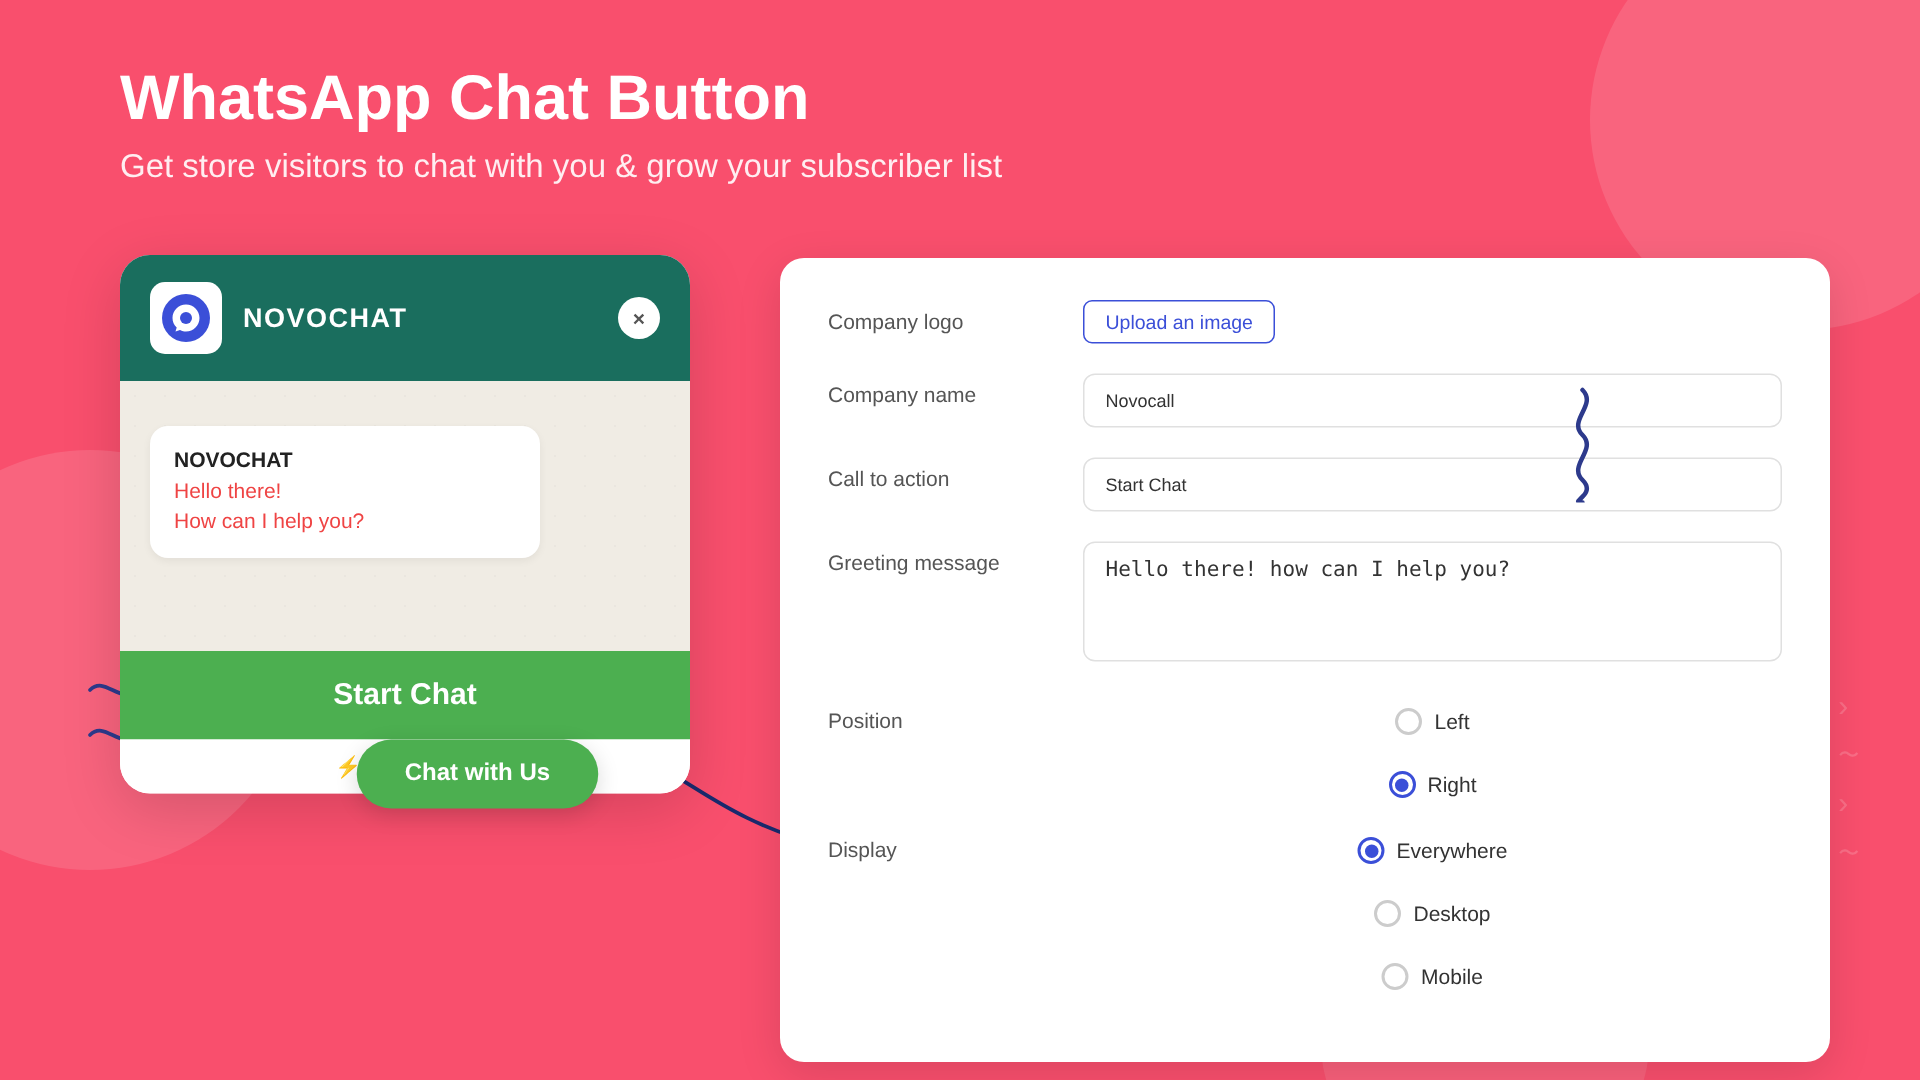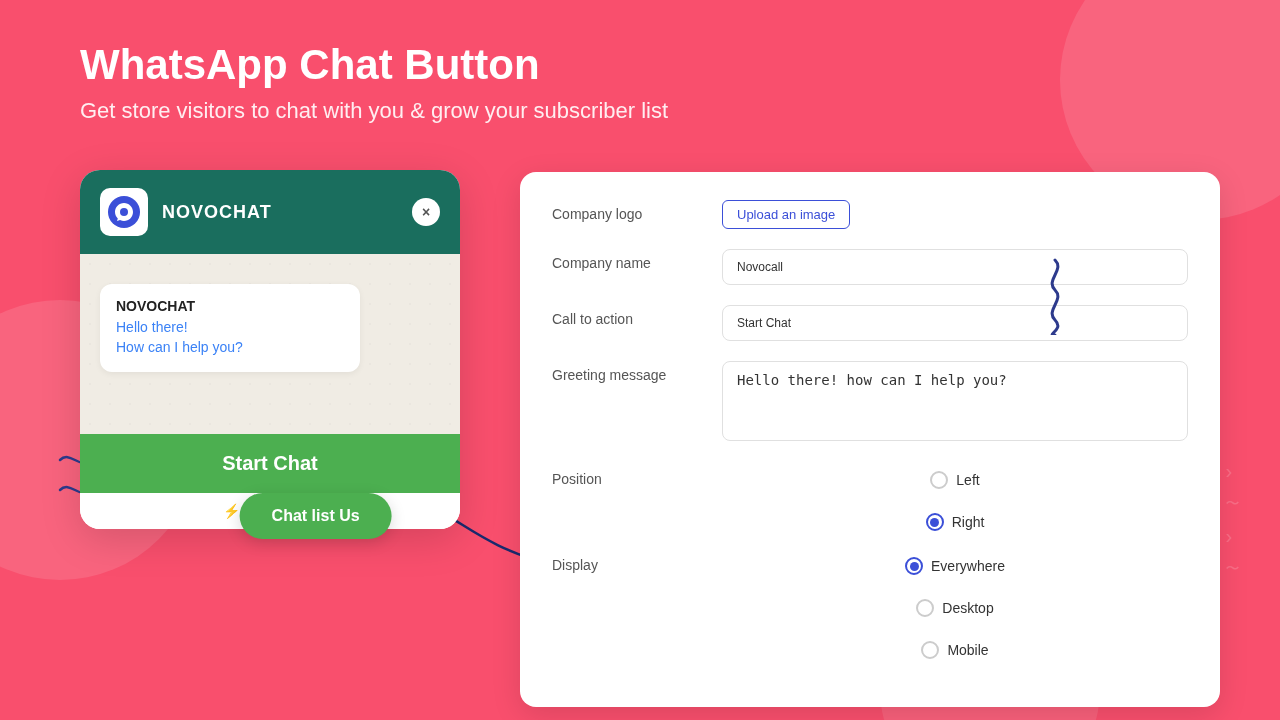--- a/index.html
+++ b/index.html
@@ -148,21 +148,21 @@
       box-shadow: 0 2px 6px rgba(0,0,0,0.06);
     }
     .chat-message-name {
       font-weight: 700;
       font-size: 14px;
       color: #222;
       margin-bottom: 4px;
     }
     .chat-message-text {
       font-size: 14px;
-      color: #3b82f6;
+      color: #ef4444;
       line-height: 1.4;
     }
 
     
     .chat-start-btn {
       background: #4caf50;
       color: #fff;
       font-size: 20px;
       font-weight: 700;
       text-align: center;
@@ -369,21 +369,21 @@
 
       <div class="chat-start-btn">Start Chat</div>
 
       <div class="chat-footer">
         <span class="chat-footer-bolt">⚡</span>
         <span>by</span>
         <span class="chat-footer-logo">Novochat</span>
       </div>
     </div>
 
-    <div class="chat-with-us-btn">Chat list Us</div>
+    <div class="chat-with-us-btn">Chat with Us</div>
   </div>
 
   <svg class="arrow-svg" viewBox="0 0 200 180">
     <path d="M 20 40 C 60 40, 80 80, 160 100" stroke="#1a2a6e" stroke-width="2.5" fill="none" stroke-dasharray="0"></path>
     <polygon points="155,92 168,104 155,108" fill="#1a2a6e"></polygon>
   </svg>
 
   <div class="settings-panel">
 
     <div class="settings-row">

